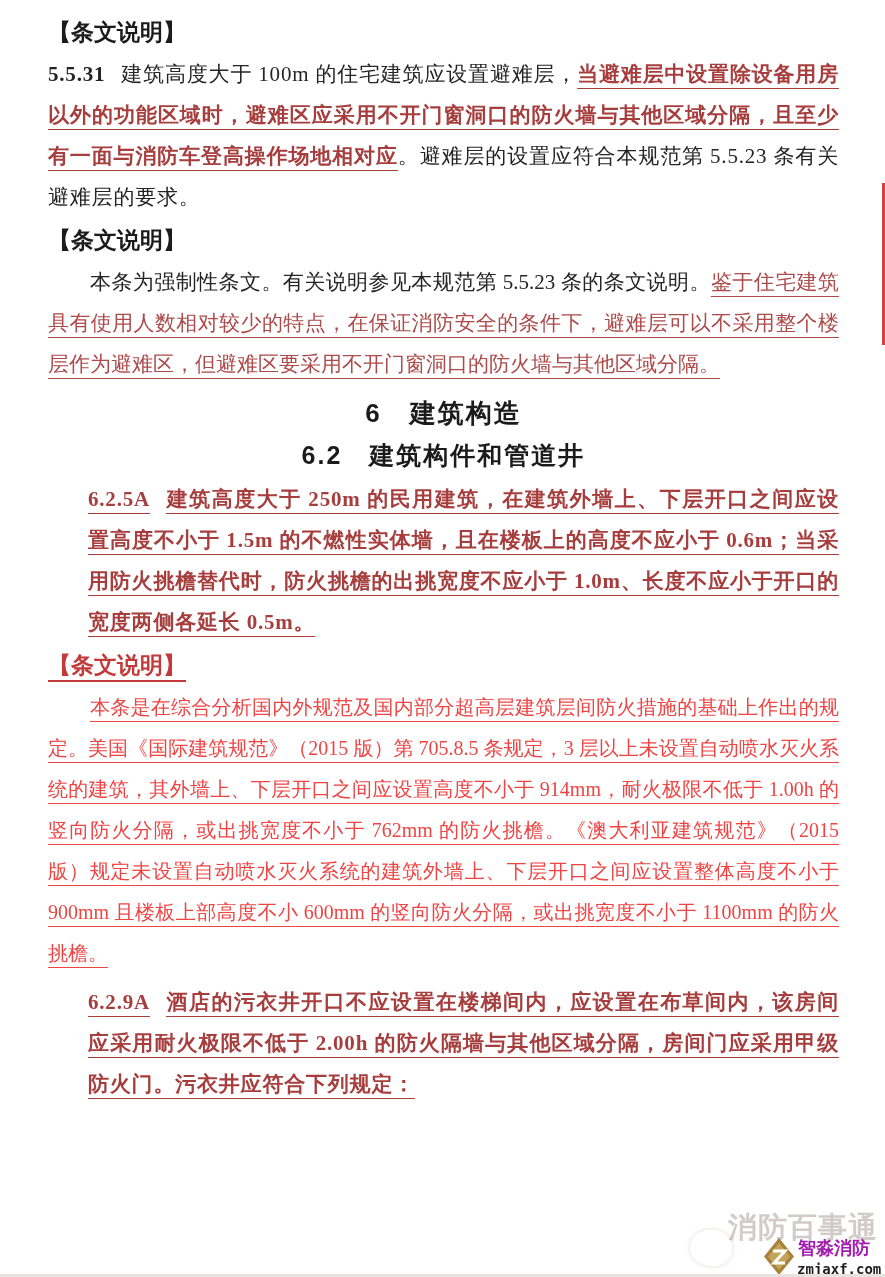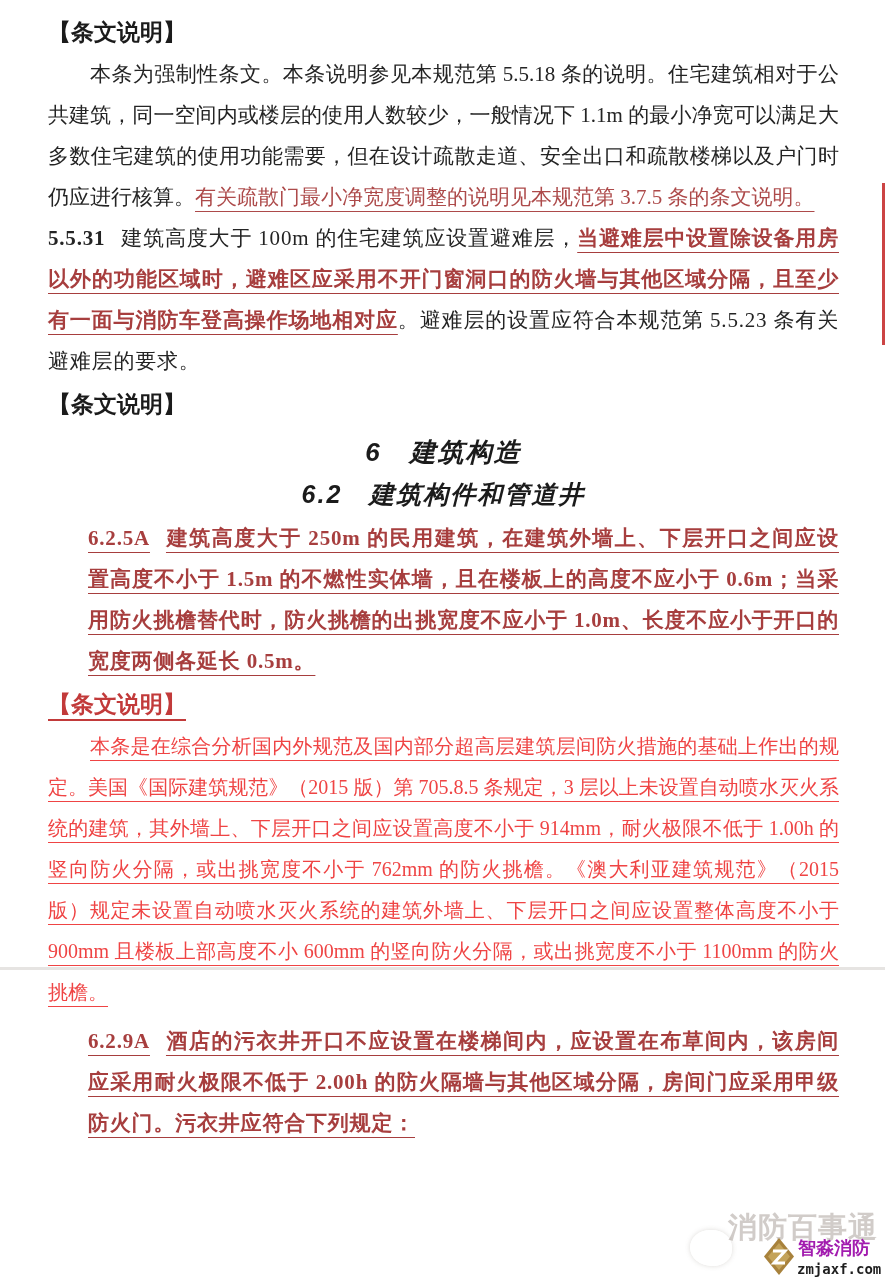--- a/index.html
+++ b/index.html
@@ -6,21 +6,21 @@
   body {
     width:885px; height:1277px;
     background:#ffffff;
     position:relative;
     overflow:hidden;
     font-family:"Liberation Serif","DejaVu Serif",serif;
     color:#242424;
   }
   .page {
     position:relative;
-    width:885px; height:970px;
+    width:885px; height:1277px;
     box-sizing:border-box;
     padding:10px 46px 0 48px;
   }
   
   .cw-header {
     font-family:"Liberation Sans","DejaVu Sans",sans-serif;
     font-weight:bold;
     font-size:23px;
     line-height:40px;
     margin:2px 0;
@@ -64,21 +64,20 @@
     text-decoration-thickness:1px;
     text-underline-offset:7px;
   }
   
   h1.chapter, h2.section {
     font-family:"Liberation Sans","DejaVu Sans",sans-serif;
     text-align:center;
     color:#1b1b1b;
     font-weight:bold;
     letter-spacing:2px;
-    font-style:italic;
   }
   h1.chapter { font-size:26px; line-height:40px; margin:8px 0 2px; }
   h2.section { font-size:25px; line-height:40px; margin:2px 0 4px; }
   .mt8  { margin-top:8px !important; }
   .mt6  { margin-top:6px !important; }
   
   .edge-line {
     position:absolute;
     right:0; top:183px;
     width:3px; height:162px;
@@ -130,26 +129,26 @@
     background:#e6e4e2;
   }
 </style>
 </head>
 <body>
 
 <div class="page">
 
   <div class="cw-header">【条文说明】</div>
 
-  <p class="body indent"><span>本条为强制性条文。本条说明参见本规范第 5.5.18 条的说明。住宅建筑相对于公共建筑，同一空间内或楼层的使用人数较少，一般情况下 1.1m 的最小净宽可以满足大多数住宅建筑的使用功能需要，但在设计疏散走道、安全出口和疏散楼梯以及户门时仍应进行核算。</span><span class="red-u">有关疏散门最小净宽度调整的说明见本规范第 3.7.5 条的条文说明。</span></p>
 
   <p class="body tight"><span class="num">5.5.31</span><span>建筑高度大于 100m 的住宅建筑应设置避难层，</span><span class="red-u bold">当避难层中设置除设备用房以外的功能区域时，避难区应采用不开门窗洞口的防火墙与其他区域分隔，且至少有一面与消防车登高操作场地相对应</span><span>。避难层的设置应符合本规范第 5.5.23 条有关避难层的要求。</span></p>
 
   <div class="cw-header">【条文说明】</div>
 
+  <p class="body indent"><span>本条为强制性条文。有关说明参见本规范第 5.5.23 条的条文说明。</span><span class="red-u">鉴于住宅建筑具有使用人数相对较少的特点，在保证消防安全的条件下，避难层可以不采用整个楼层作为避难区，但避难区要采用不开门窗洞口的防火墙与其他区域分隔。</span></p>
 
   <h1 class="chapter">6　建筑构造</h1>
 
   <h2 class="section">6.2　建筑构件和管道井</h2>
 
   <p class="body red-clause tight"><span class="num">6.2.5A</span><span>建筑高度大于 250m 的民用建筑，在建筑外墙上、下层开口之间应设置高度不小于 1.5m 的不燃性实体墙，且在楼板上的高度不应小于 0.6m；当采用防火挑檐替代时，防火挑檐的出挑宽度不应小于 1.0m、长度不应小于开口的宽度两侧各延长 0.5m。</span></p>
 
   <div class="cw-header red">【条文说明】</div>
 
   <p class="body indent red-plain small"><span>本条是在综合分析国内外规范及国内部分超高层建筑层间防火措施的基础上作出的规定。美国《国际建筑规范》（2015 版）第 705.8.5 条规定，3 层以上未设置自动喷水灭火系统的建筑，其外墙上、下层开口之间应设置高度不小于 914mm，耐火极限不低于 1.00h 的竖向防火分隔，或出挑宽度不小于 762mm 的防火挑檐。《澳大利亚建筑规范》（2015 版）规定未设置自动喷水灭火系统的建筑外墙上、下层开口之间应设置整体高度不小于 900mm 且楼板上部高度不小 600mm 的竖向防火分隔，或出挑宽度不小于 1100mm 的防火挑檐。</span></p>

